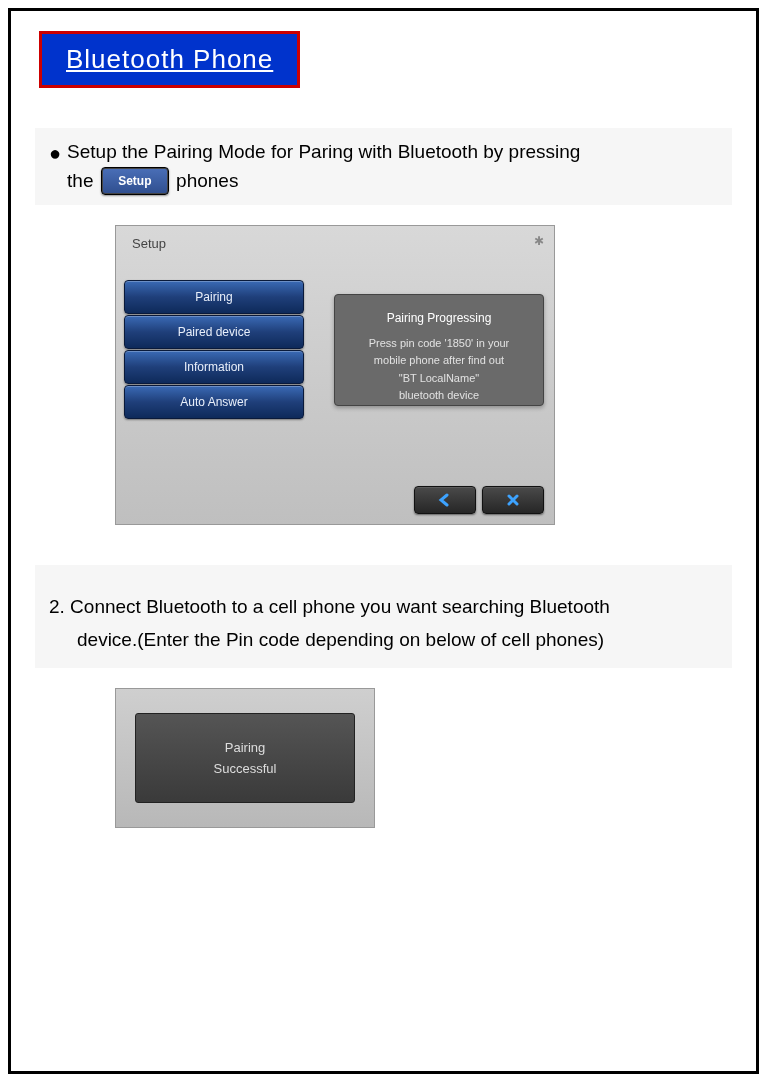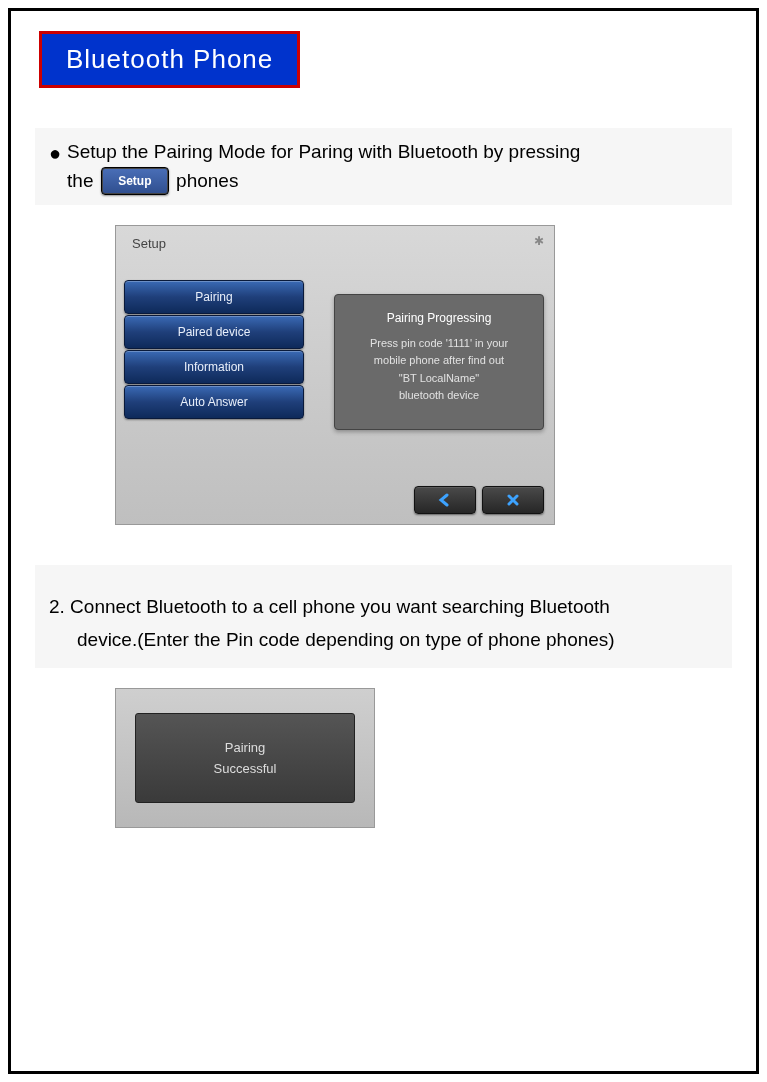--- a/index.html
+++ b/index.html
@@ -22,20 +22,21 @@
     background: #0033cc;
     padding: 10px 24px;
     margin-left: 4px;
     margin-bottom: 40px;
   }
   .title-box span {
     color: #fff;
     font-size: 26px;
     font-weight: normal;
     letter-spacing: 1px;
+    text-decoration: underline;
   }
   .instruction-block {
     background: #f6f6f6;
     padding: 10px 14px;
     margin: 0 0 20px 0;
     font-size: 19px;
     line-height: 1.5;
   }
   .bullet-line { display: flex; align-items: flex-start; }
   .bullet-dot { font-size: 20px; margin-right: 6px; flex-shrink:0; }
@@ -98,21 +99,21 @@
     border-radius: 4px;
     color: #e8effa;
     font-size: 12px;
     text-align: center;
     line-height: 32px;
     box-shadow: inset 0 1px 0 rgba(255,255,255,.25), 0 1px 2px rgba(0,0,0,.4);
   }
   .popup {
     position: absolute;
     top: 68px; right: 10px;
-    width: 210px; height: 136px;
+    width: 210px; height: 112px;
     background: #6a6a6a;
     border: 1px solid #444;
     border-radius: 4px;
     color: #e2e2e2;
     font-size: 11px;
     text-align: center;
     padding: 14px 12px;
     line-height: 1.6;
     box-shadow: 0 2px 4px rgba(0,0,0,.3);
   }
@@ -178,21 +179,21 @@
     <div class="header">Setup</div>
     <span class="bt-icon">✱</span>
     <div class="menu-col">
       <div class="menu-btn">Pairing</div>
       <div class="menu-btn">Paired device</div>
       <div class="menu-btn">Information</div>
       <div class="menu-btn">Auto Answer</div>
     </div>
     <div class="popup">
       <div class="ptitle">Pairing Progressing</div>
-      <div>Press pin code '1111' in your</div>
+      <div>Press pin code '1850' in your</div>
       <div>mobile phone after find out</div>
       <div>"BT LocalName"</div>
       <div>bluetooth device</div>
     </div>
     <div class="nav-row">
       <div class="nav-btn">
         <svg width="18" height="14" viewBox="0 0 18 14">
             <path d="M11 2 L5 7 L11 12" stroke="#3da3ff" stroke-width="3" fill="none" stroke-linecap="round"></path>
           </svg>
       </div>
@@ -203,21 +204,21 @@
       </div>
     </div>
   </div>
 
   <div class="instruction-block">
     <div style="height:18px"></div>
     <div class="step-row">
       <span>2. Connect Bluetooth to a cell phone you want searching Bluetooth</span>
     </div>
     <div class="step-row step-indent">
-      <span>device.(Enter the Pin code depending on type of phone phones)</span>
+      <span>device.(Enter the Pin code depending on below of cell phones)</span>
     </div>
   </div>
 
   <div class="success-shot">
     <div class="success-inner">
       <div>Pairing</div>
       <div>Successful</div>
     </div>
   </div>
 

